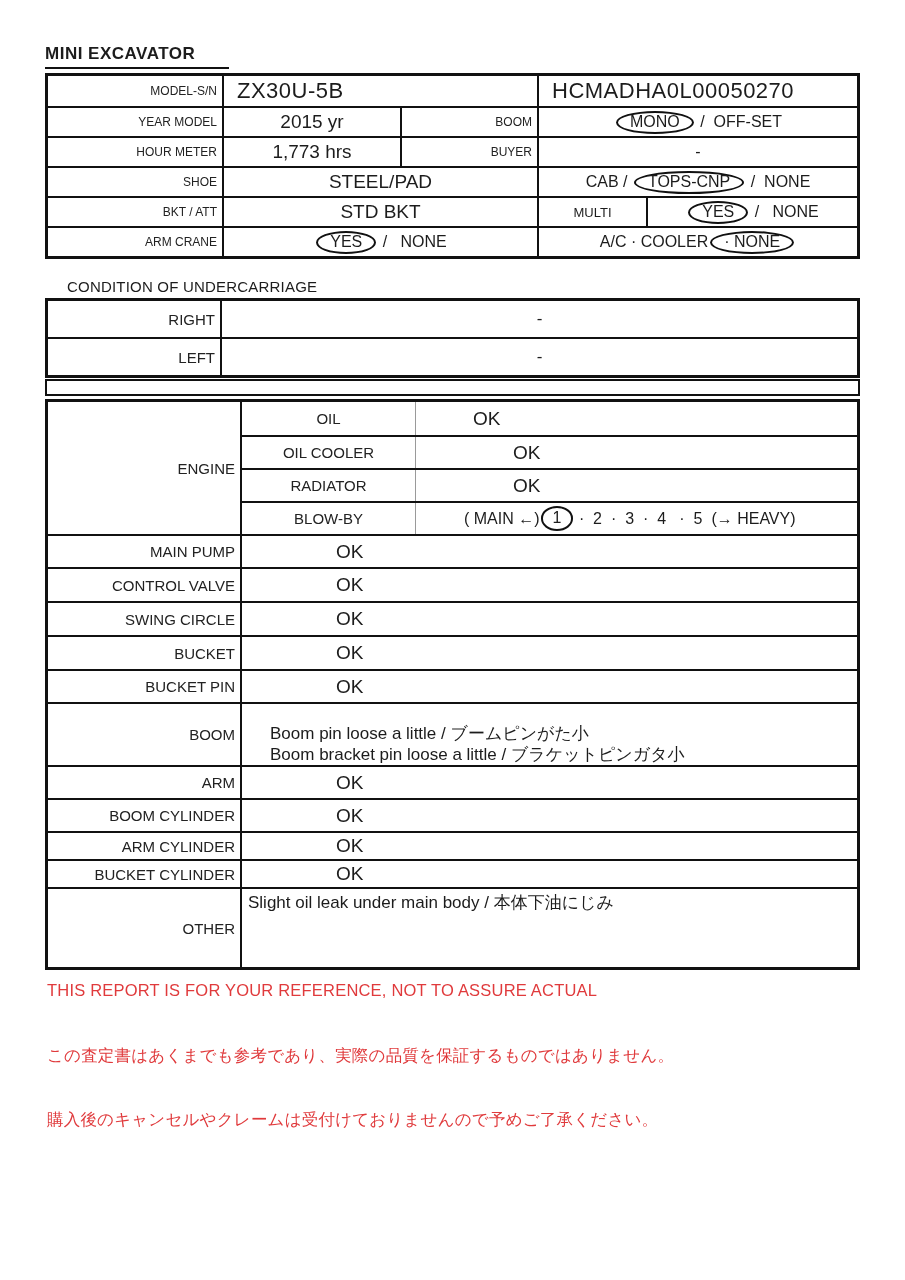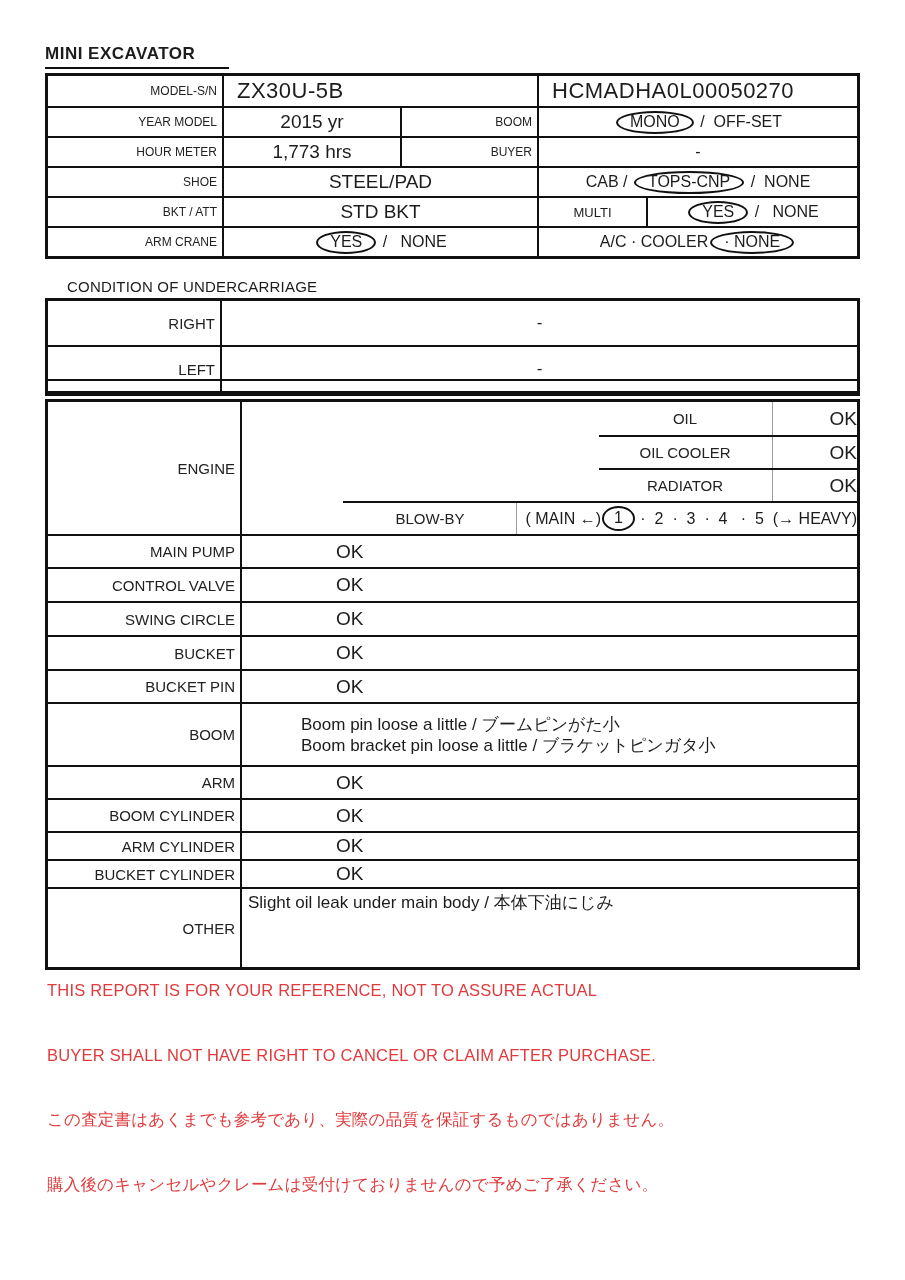--- a/index.html
+++ b/index.html
@@ -25,46 +25,46 @@
   .split .subl{width:109px;height:100%;display:flex;align-items:center;justify-content:center;
                border-right:2px solid #111;font-size:13px;box-sizing:border-box;}
   .split .subv{flex:1;display:flex;align-items:center;justify-content:center;}
 
   .circ{display:inline-block;border:2px solid #111;border-radius:50%;
         padding:0 12px 1px 12px;margin:0 2px;}
 
   
   .uc-head{position:absolute;left:45px;top:278px;font-size:15px;letter-spacing:0.2px;margin-left:22px;}
   .uc{position:absolute;left:45px;top:298px;width:815px;border:3px solid #111;box-sizing:border-box;}
-  .uc .row{display:flex;height:44px;}
+  .uc .row{display:flex;height:36px;}
   .uc .row + .row{border-top:2px solid #111;}
   .uc .label-cell{width:174px;}
   .uc .val-cell{flex:1;display:flex;align-items:center;justify-content:center;font-size:17px;}
 
   .strip{position:absolute;left:45px;top:379px;width:815px;height:17px;
          border:2px solid #111;box-sizing:border-box;}
 
   
   .main{position:absolute;left:45px;top:399px;width:815px;border:3px solid #111;box-sizing:border-box;}
   .main .row{display:flex;box-sizing:border-box;}
   .main .row + .row{border-top:2px solid #111;}
   .label-cell{width:194px;border-right:2px solid #111;display:flex;align-items:center;
               justify-content:flex-end;padding-right:5px;font-size:15px;box-sizing:border-box;
               color:#222;white-space:pre;}
   .main .val-cell{flex:1;display:flex;align-items:center;padding-left:94px;font-size:19px;}
-  .engine-rows{flex:1;display:flex;flex-direction:column;align-items:flex-end;}
+  .engine-rows{flex:1;display:flex;flex-direction:column;}
   .sub-row{display:flex;height:33px;box-sizing:border-box;}
-  .sub-row + .sub-row{border-top:2px solid #111;}
+  .sub-row + .sub-row{border-top:2px solid #111;gap:40px;}
   .sub-item{width:174px;border-right:1px solid #9a9a9a;display:flex;align-items:center;
             justify-content:center;font-size:15px;box-sizing:border-box;color:#222;}
   .sub-val{flex:1;display:flex;align-items:center;padding-left:57px;font-size:19px;}
   .sub-val.blowby{padding-left:8px;font-size:16px;white-space:pre;}
   .sub-val.blowby .circ{padding:1px 10px 2px 10px;margin:0 1px;}
-  .note-cell{flex:1;display:flex;flex-direction:column;justify-content:center;
-             padding-left:59px;font-size:17px;line-height:21px;}
+  .note-cell{flex:1;display:flex;flex-direction:column;justify-content:flex-end;
+             padding-left:28px;font-size:17px;line-height:21px;}
   .other-cell{flex:1;padding:2px 6px;font-size:17px;}
 
   
   .disclaimer{position:absolute;left:47px;top:937px;font-size:16.5px;line-height:21.5px;
               letter-spacing:0.2px;white-space:pre;}
 </style>
 </head>
 <body>
 
 <div class="page">
@@ -185,18 +185,17 @@
       <div class="val-cell">OK</div>
     </div>
     <div class="row" style="height:80px">
       <div class="label-cell">OTHER</div>
       <div class="other-cell">Slight oil leak under main body / 本体下油にじみ</div>
     </div>
   </div>
 
   <div class="disclaimer" style="color: rgb(224, 58, 60);">
     <div>THIS REPORT IS FOR YOUR REFERENCE, NOT TO ASSURE ACTUAL</div>
-    <div>BUYER SHALL NOT HAVE RIGHT TO CANCEL OR CLAIM AFTER PURCHASE.</div>
     <div>この査定書はあくまでも参考であり、実際の品質を保証するものではありません。</div>
     <div>購入後のキャンセルやクレームは受付けておりませんので予めご了承ください。</div>
   </div>
 
 </div>
 
 </body></html>

